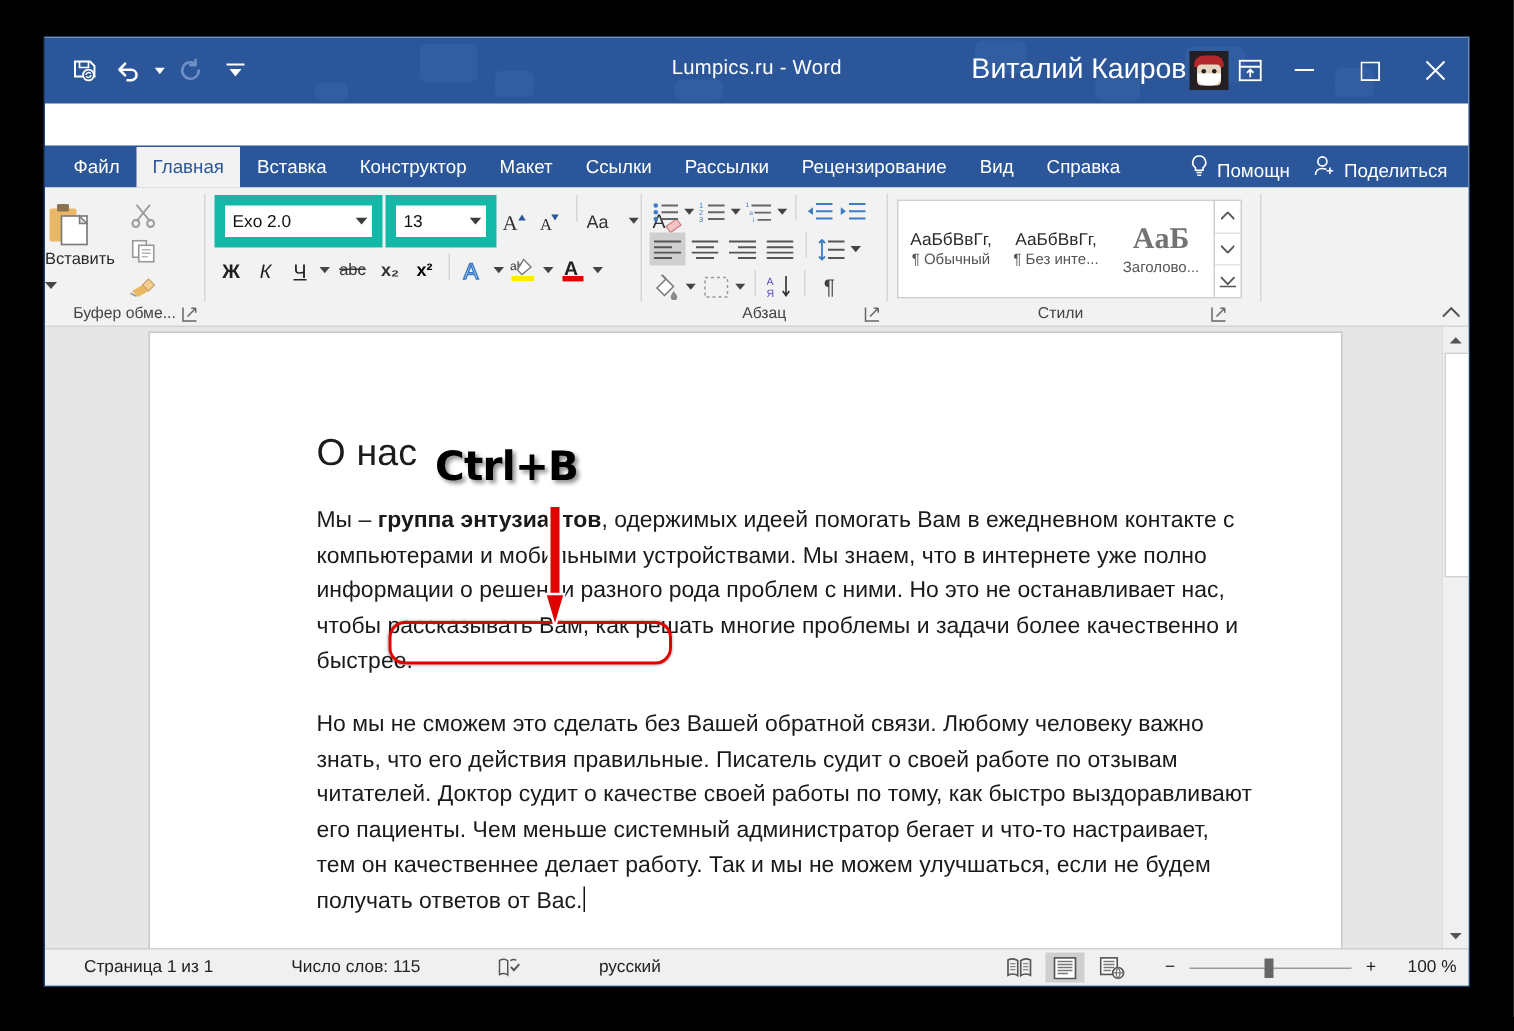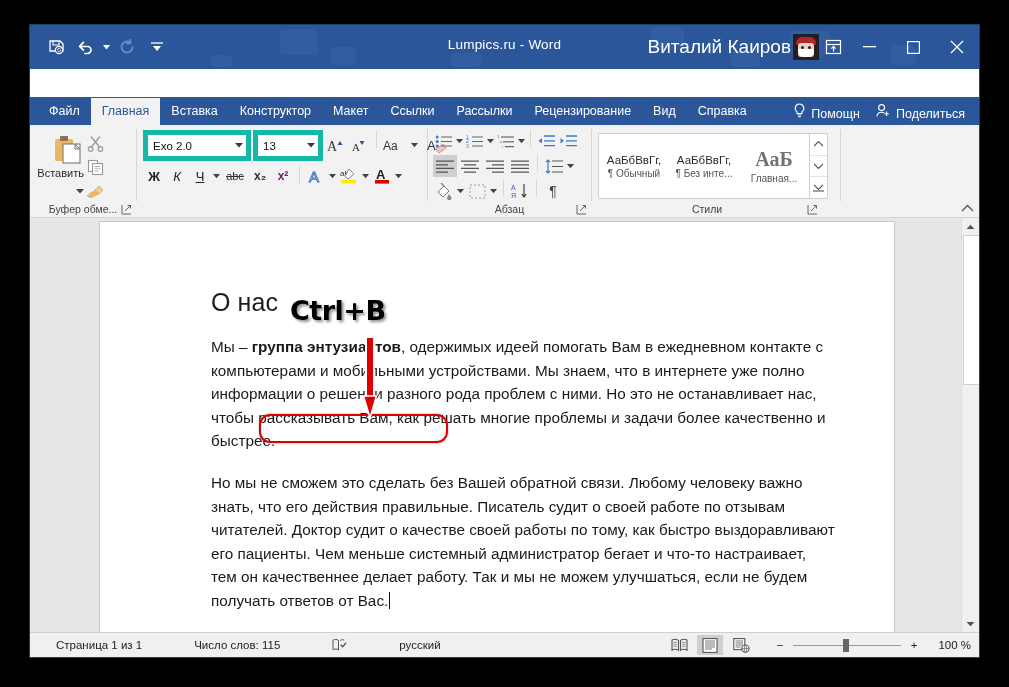--- a/index.html
+++ b/index.html
@@ -39,29 +39,29 @@
   .tabs-right .ti{color:#fff;font-size:12.5px;display:flex;align-items:flex-end;gap:5px;padding:0 6px;}
 
   
   .ribbon{height:92px;background:#f2f2f2;border-bottom:1px solid #d4d4d4;position:relative;flex:none;display:flex;}
   .grp{position:relative;height:92px;display:flex;flex-direction:column;justify-content:space-between;}
   .grp .body{flex:1;display:flex;align-items:flex-start;padding-top:5px;}
   .grp .gname{font-size:10.5px;color:#444;text-align:center;height:15px;line-height:15px;position:relative;}
   .grp .gname .dlg{position:absolute;right:4px;top:2px;width:11px;height:11px;}
   .vsep{width:1px;background:#d6d6d6;height:72px;align-self:flex-start;margin-top:4px;}
 
-  .bigbtn{width:54px;display:flex;flex-direction:column;align-items:flex-end;gap:1px;padding-top:4px;cursor:default;}
+  .bigbtn{width:54px;display:flex;flex-direction:column;align-items:flex-start;gap:1px;padding-top:4px;cursor:default;}
   .bigbtn .lbl{font-size:11px;color:#2a2a2a;}
   .ic{display:flex;align-items:center;justify-content:center;}
   .sbtn{width:22px;height:22px;display:flex;align-items:center;justify-content:center;cursor:default;}
   .sbtn.sel{background:#cfcfcf;}
   .drop{width:9px;height:22px;display:flex;align-items:center;justify-content:center;}
   .row{display:flex;align-items:center;}
 
-  .cbo{border:5px solid #14b8a6;background:#fff;height:21px;display:flex;align-items:center;
+  .cbo{border:7px solid #14b8a6;background:#fff;height:21px;display:flex;align-items:center;
        justify-content:space-between;padding:0 3px 0 5px;font-size:11.5px;color:#111;cursor:default;}
 
   .fmtbtn{font-size:13px;color:#222;}
 
   
   .gallery{border:1px solid #cfcfcf;background:#fff;height:64px;display:flex;margin-top:3px;}
   .stile{width:70px;display:flex;flex-direction:column;align-items:center;justify-content:center;gap:2px;cursor:default;}
   .stile .prev{font-size:11.5px;color:#2a2a2a;}
   .stile .nm{font-size:10px;color:#555;white-space:nowrap;}
   .galarrows{width:17px;border-left:1px solid #cfcfcf;display:flex;flex-direction:column;}
@@ -347,21 +347,21 @@
                   <path d="M0 0l3.5 4.2L7 0z" fill="#444"></path>
                 </svg>
             </div>
             <div class="sbtn" style="width:26px">
               <span style="font-size:11px;color:#333;text-decoration:line-through;">abc</span>
             </div>
             <div class="sbtn">
               <span style="font-size:12px;color:#333;font-weight:bold;">x₂</span>
             </div>
             <div class="sbtn">
-              <span style="font-size:12px;color:#701a75;font-weight:bold;">x²</span>
+              <span style="font-size:12px;color:#000000;font-weight:bold;">x²</span>
             </div>
             <div class="vsep" style="height:18px;margin:0 4px;"></div>
             <div class="sbtn">
               <svg width="18" height="17" viewBox="0 0 18 17">
                   <text x="2" y="14" font-family="Liberation Sans, sans-serif" font-size="15" fill="none" stroke="#3b7cc4" stroke-width="1">A</text>
                 </svg>
             </div>
             <div class="drop">
               <svg width="7" height="5" viewBox="0 0 7 5">
                   <path d="M0 0l3.5 4.2L7 0z" fill="#444"></path>
@@ -544,21 +544,21 @@
             <div class="stile">
               <div class="prev">АаБбВвГг,</div>
               <div class="nm">¶ Обычный</div>
             </div>
             <div class="stile">
               <div class="prev">АаБбВвГг,</div>
               <div class="nm">¶ Без инте...</div>
             </div>
             <div class="stile">
               <div class="prev" style="font-family:Liberation Serif, serif;font-size:20px;font-weight:bold;color:#737373;">AaБ</div>
-              <div class="nm">Главная...</div>
+              <div class="nm">Заголово...</div>
             </div>
             <div class="galarrows">
               <div>
                   <svg width="9" height="6" viewBox="0 0 9 6">
                     <path d="M0 5.2L4.5 0.6 9 5.2" stroke="#555" stroke-width="1.2" fill="none"></path>
                   </svg>
                 </div>
               <div>
                   <svg width="9" height="6" viewBox="0 0 9 6">
                     <path d="M0 0.8L4.5 5.4 9 0.8" stroke="#555" stroke-width="1.2" fill="none"></path>

